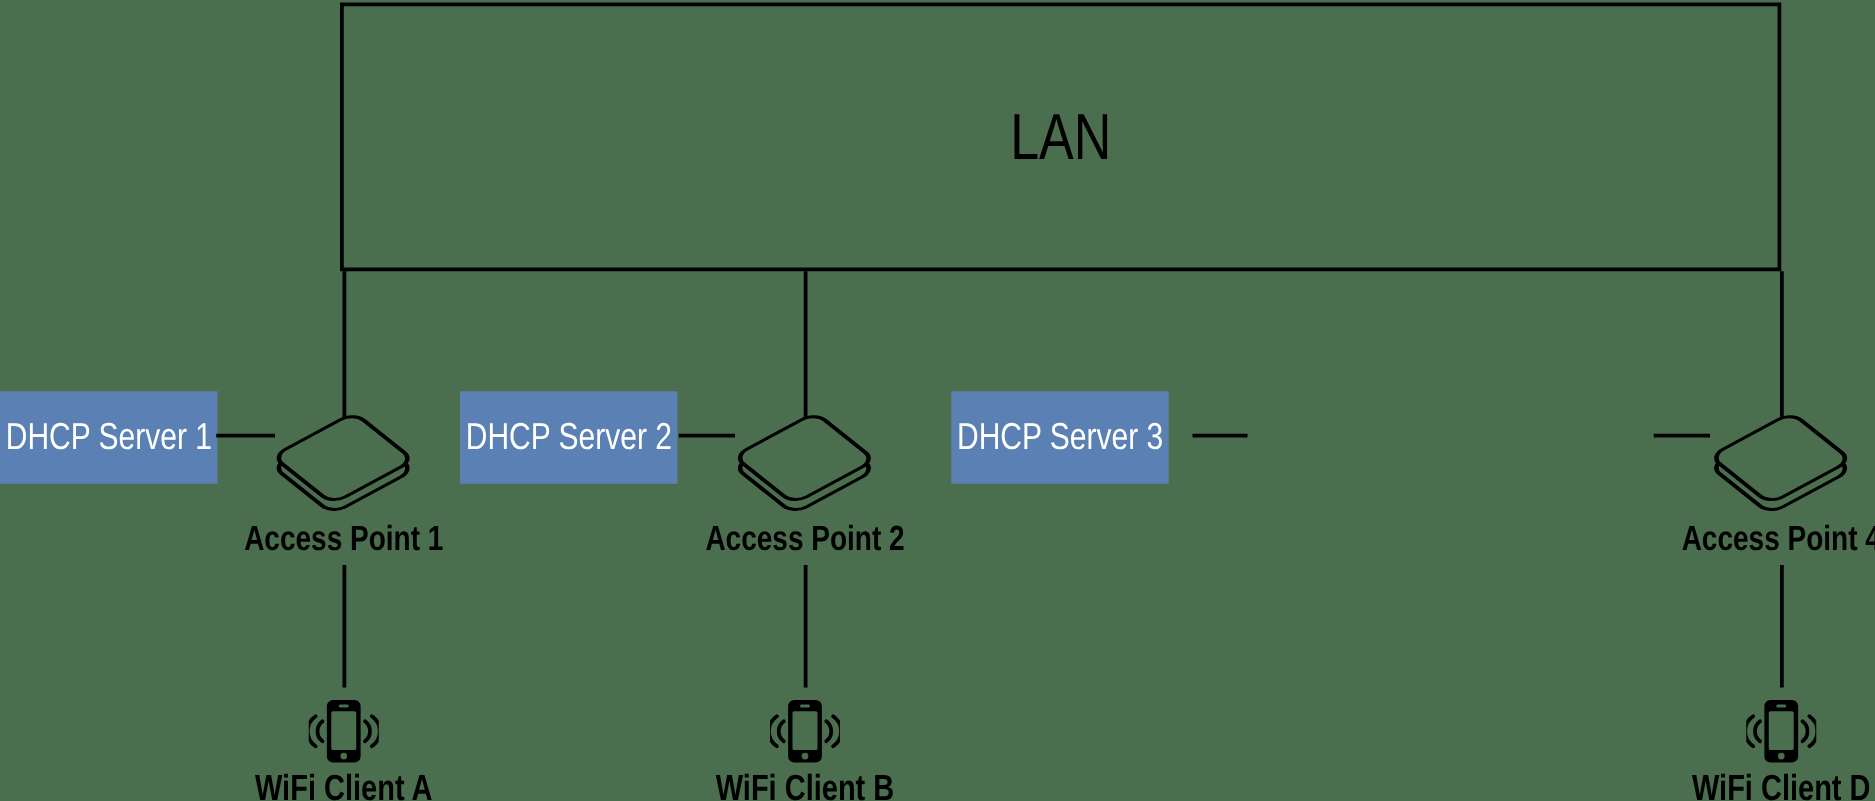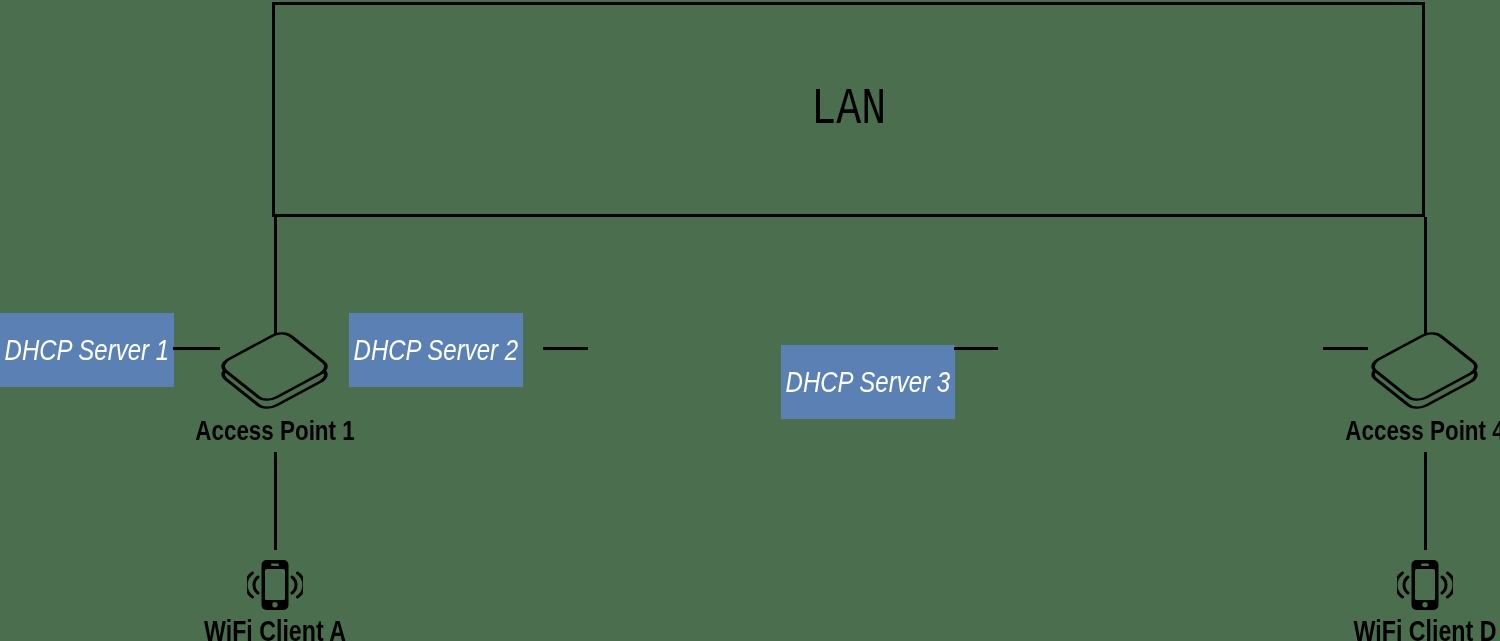--- a/index.html
+++ b/index.html
@@ -18,21 +18,21 @@
     overflow: hidden;
   }
   .canvas { position: absolute; left: 0; top: 0; width: 1500px; height: 641px; }
 
   
   .lan-box {
     position: absolute;
     left: 272px; top: 2px;
     width: 1153px; height: 215px;
     border: 3px solid var(--line);
-    display: flex; align-items: center; justify-content: center; font-family: Liberation Mono, monospace;
+    display: flex; align-items: center; justify-content: center;
   }
   .lan-label {
     font-size: 52px;
     color: var(--label-text);
     transform: scaleX(0.80);
     transform-origin: center;
     letter-spacing: 0px;
     white-space: nowrap;
   }
 
@@ -40,32 +40,31 @@
   .vline { position: absolute; width: 3px; background: var(--line); }
   .hline { position: absolute; height: 3px; background: var(--line); }
 
   
   .dhcp-box {
     position: absolute;
     top: 313px; width: 174px; height: 74px;
     background: var(--dhcp-box);
     display: flex; align-items: center; justify-content: center;
     overflow: hidden;
-    font-style: italic;
   }
   .dhcp-box .dhcp-label {
     color: var(--dhcp-text);
     font-size: 30px;
     transform: scaleX(0.80);
     transform-origin: center;
     white-space: nowrap;
   }
   .dhcp-1 { left: 0px; }
-  .dhcp-2 { left: 349px; }
-  .dhcp-3 { left: 781px; margin-top: 32px; }
+  .dhcp-2 { left: 368px; }
+  .dhcp-3 { left: 761px; }
   .dhcp-4 { left: 1150px; }
 
   .conn-1 { left: 173px;  top: 347px; width: 47px; }
   .conn-2 { left: 543px;  top: 347px; width: 45px; }
   .conn-3 { left: 954px;  top: 347px; width: 44px; }
   .conn-4 { left: 1323px; top: 347px; width: 45px; }
 
   
   .col {
     position: absolute;
@@ -157,20 +156,32 @@
         <use href="#ap-shape"></use>
       </svg>
     <div class="ap-label">Access Point 1</div>
     <div class="vline client-line"></div>
     <svg class="client-icon" viewBox="0 0 56 52">
         <use href="#phone-shape"></use>
       </svg>
     <div class="client-label">WiFi Client A</div>
   </div>
 
+  <div class="col col-2">
+    <div class="vline drop-line"></div>
+    <svg class="ap-icon" viewBox="0 0 130 95">
+        <use href="#ap-shape"></use>
+      </svg>
+    <div class="ap-label">Access Point 2</div>
+    <div class="vline client-line"></div>
+    <svg class="client-icon" viewBox="0 0 56 52">
+        <use href="#phone-shape"></use>
+      </svg>
+    <div class="client-label">WiFi Client B</div>
+  </div>
 
 
   <div class="col col-4">
     <div class="vline drop-line"></div>
     <svg class="ap-icon" viewBox="0 0 130 95">
         <use href="#ap-shape"></use>
       </svg>
     <div class="ap-label">Access Point 4</div>
     <div class="vline client-line"></div>
     <svg class="client-icon" viewBox="0 0 56 52">

